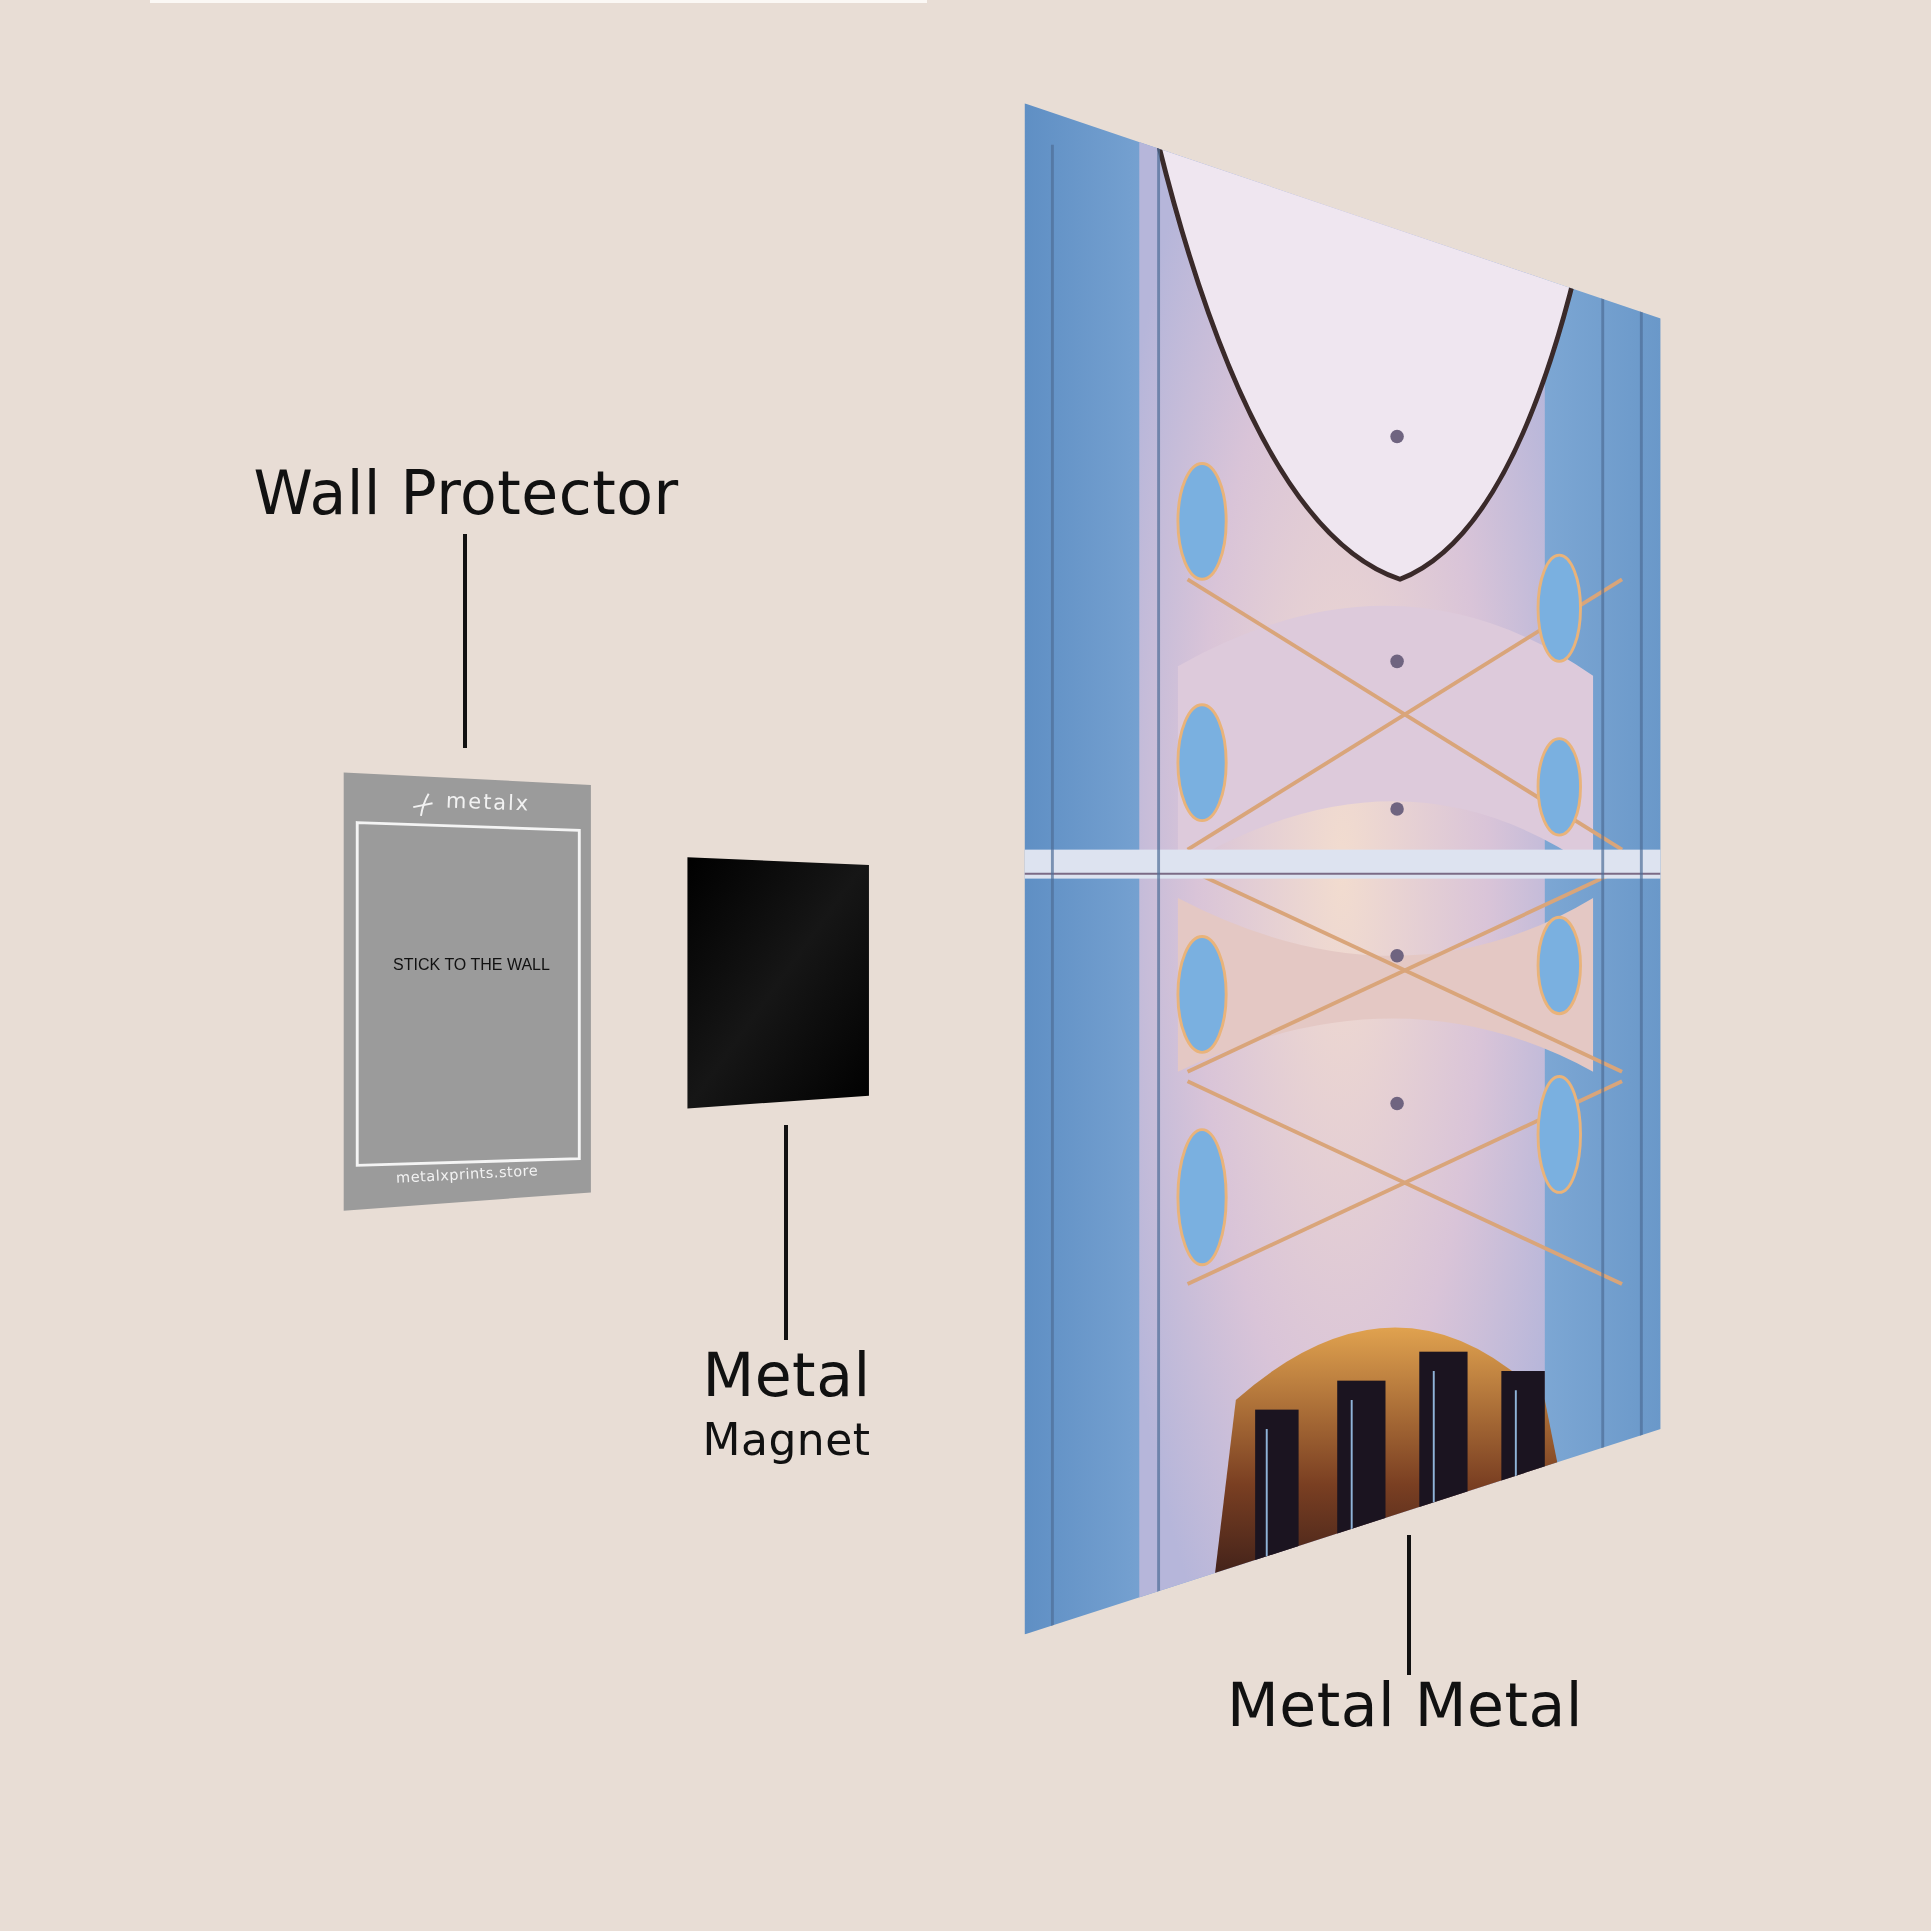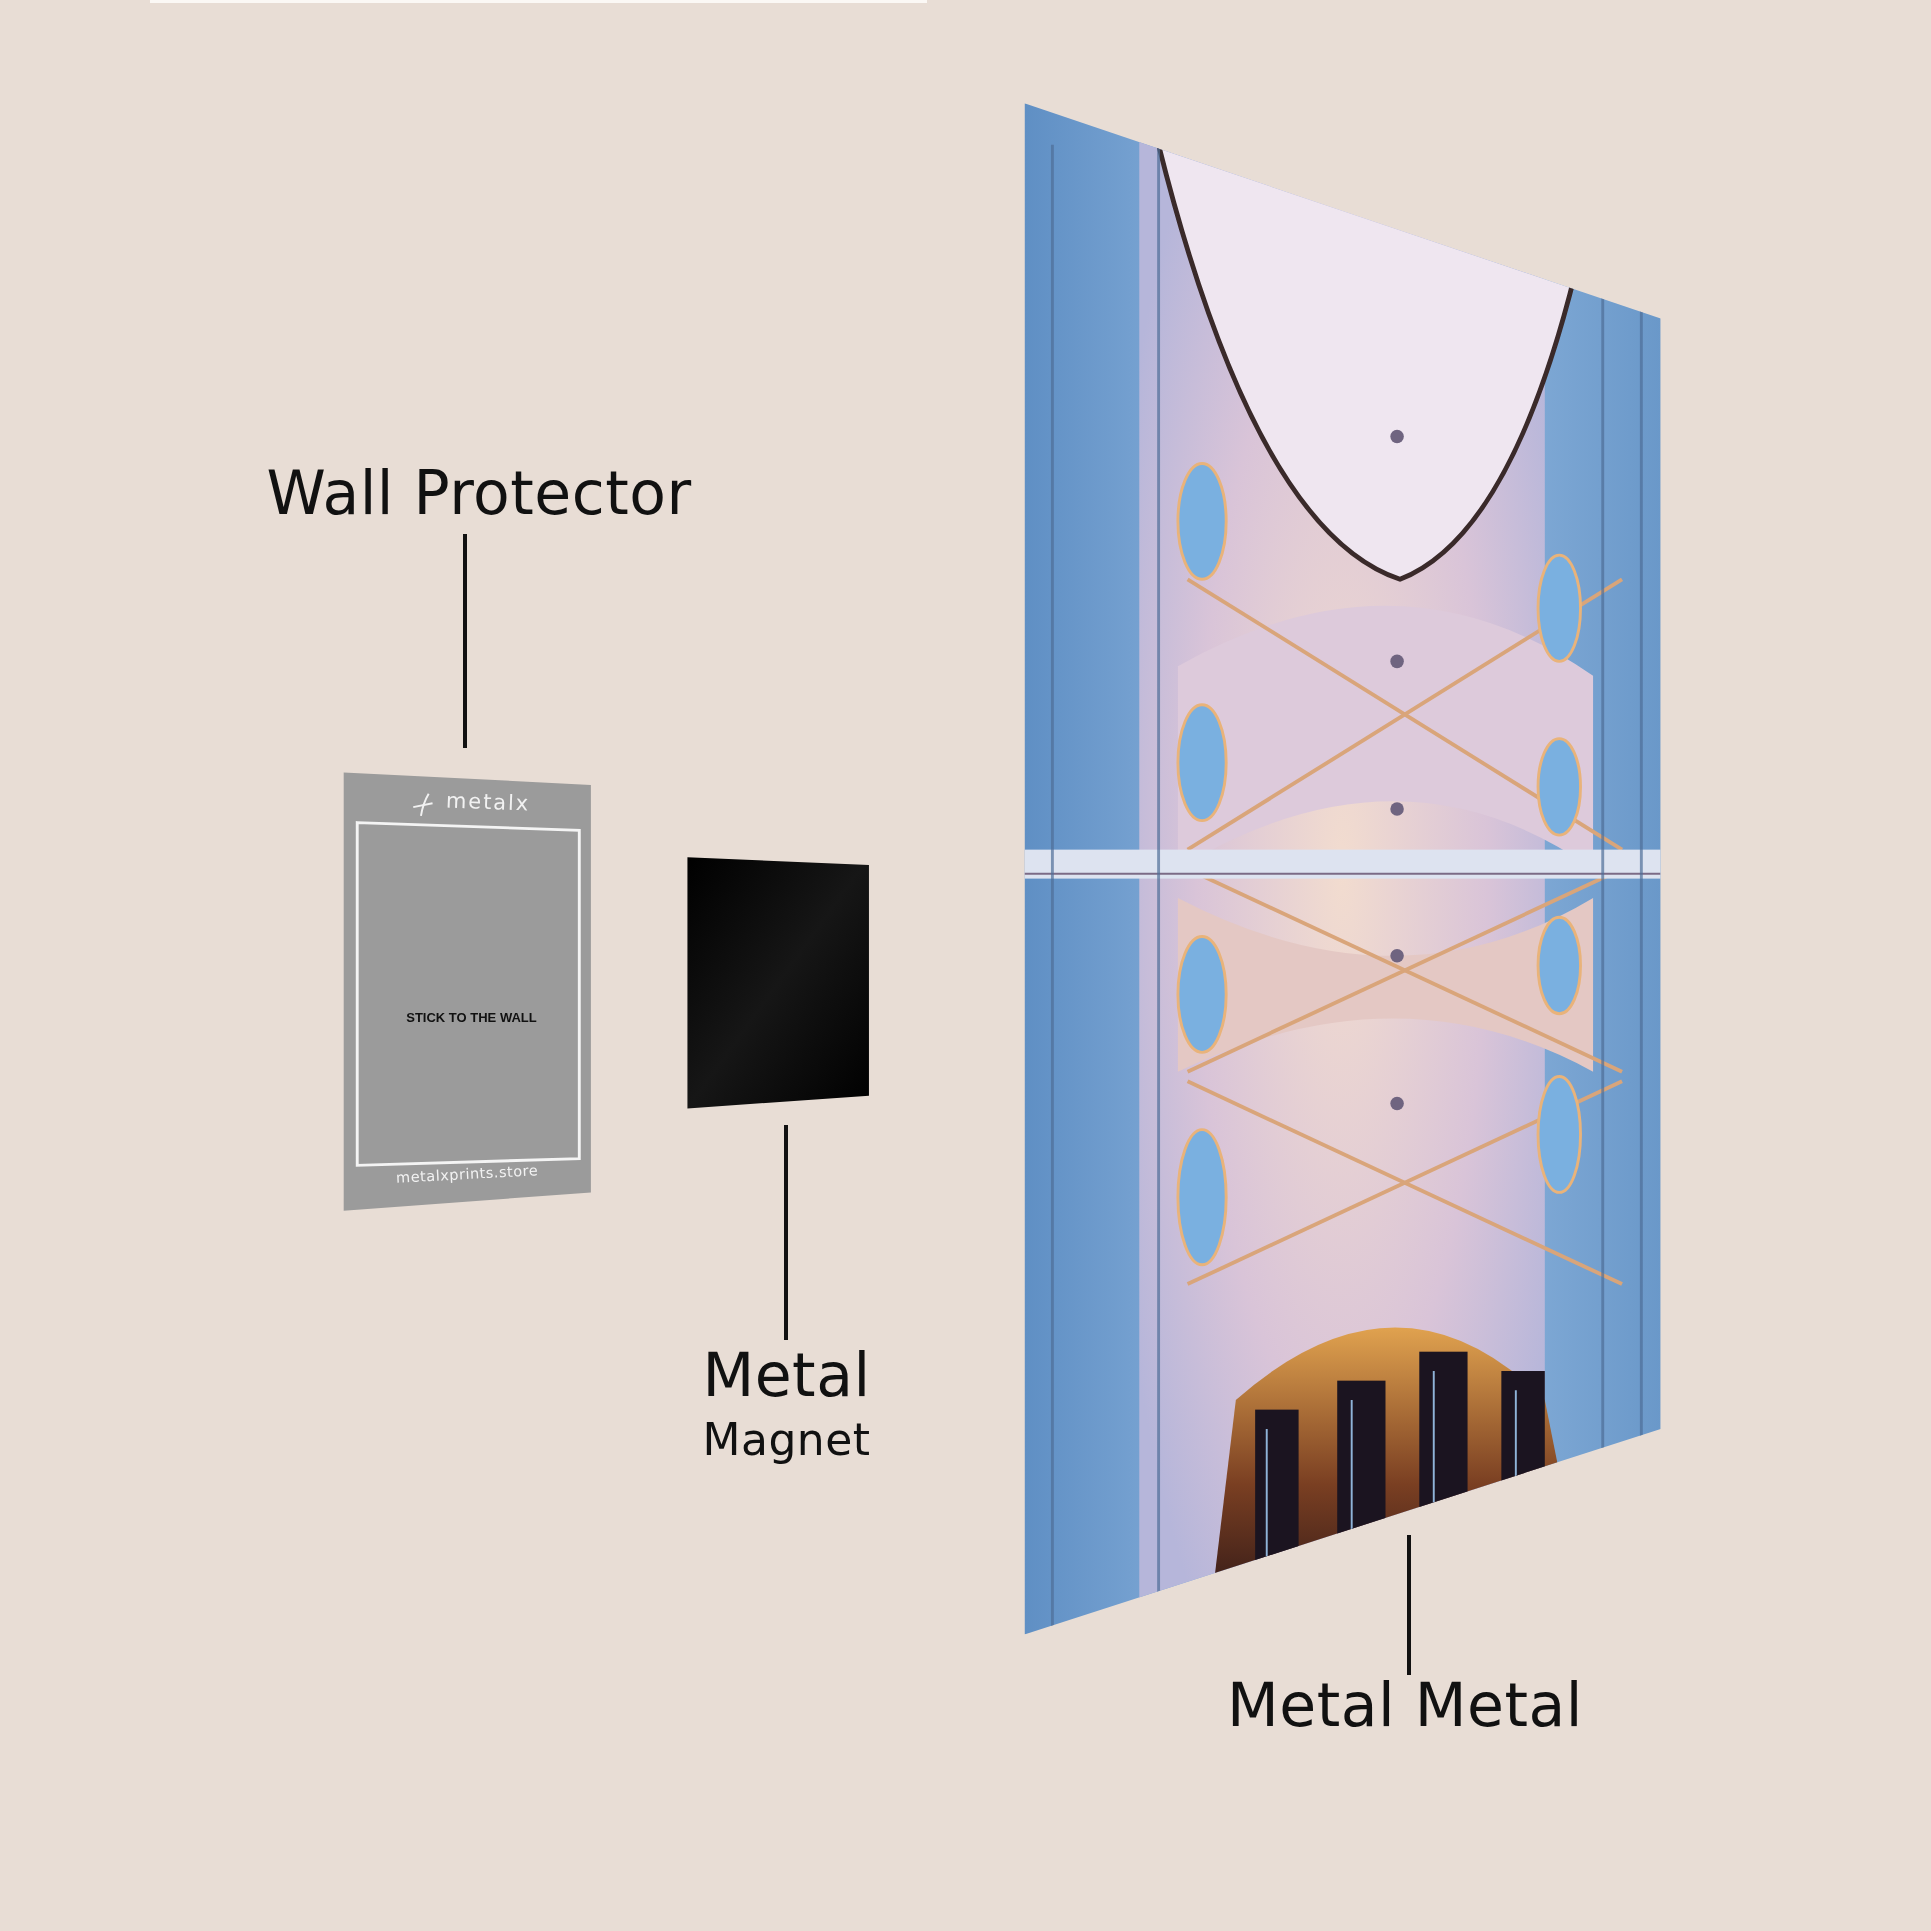--- a/index.html
+++ b/index.html
@@ -112,24 +112,24 @@
     <g stroke="#8fb3d8" stroke-width="2">
       <line x1="1312" y1="1480" x2="1312" y2="1700"></line>
         <line x1="1400" y1="1450" x2="1400" y2="1700"></line>
       <line x1="1485" y1="1420" x2="1485" y2="1700"></line>
         <line x1="1570" y1="1440" x2="1570" y2="1700"></line>
     </g>
   </g>
 </svg>
 
 <div class="label" style="left:446px; top:790px; font-size:21px; color:#f2f2f2; letter-spacing:1.9px; transform:rotate(2deg);">metalx</div>
-<div class="label" style="left:375px; top:1010px; width:193px; font-family:'Liberation Sans', sans-serif; font-weight:700; font-size:13px; color:#111; letter-spacing:0;">STICK TO THE WALL</div>
+<div class="label" style="left:375px; top:956px; width:193px; font-family:'Liberation Sans', sans-serif; font-weight:400; font-size:16px; color:#111; letter-spacing:0;">STICK TO THE WALL</div>
 <div class="label" style="left:396px; top:1166px; font-size:14.5px; color:#f2f2f2; letter-spacing:0.5px; transform:rotate(-3deg);">metalxprints.store</div>
 
-<div class="label" style="left:262px; top:458px; width:434px; font-size:60px;">Wall Protector</div>
+<div class="label" style="left:249px; top:458px; width:434px; font-size:60px;">Wall Protector</div>
 <div class="leader" style="left:463px; top:534px; height:214px;"></div>
 
 <div class="leader" style="left:784px; top:1125px; height:215px;"></div>
 <div class="label" style="left:666px; top:1340px; width:241px; font-size:60px;">Metal</div>
 <div class="label" style="left:666px; top:1414px; width:241px; font-size:44px;">Magnet</div>
 
 <div class="leader" style="left:1407px; top:1535px; height:140px;"></div>
 <div class="label" style="left:1212px; top:1670px; width:386px; font-size:60px;">Metal Metal</div>
 
 

